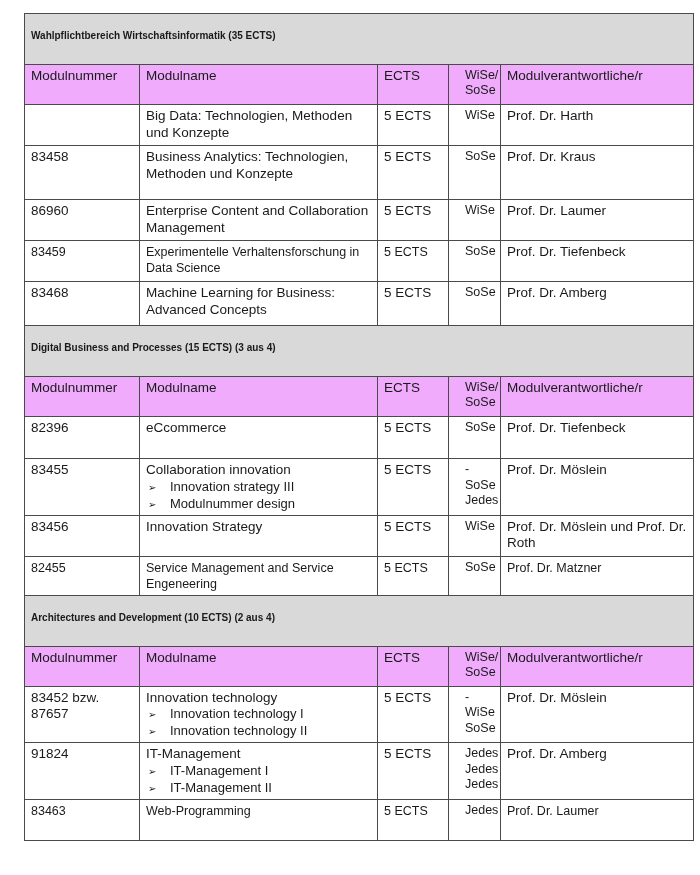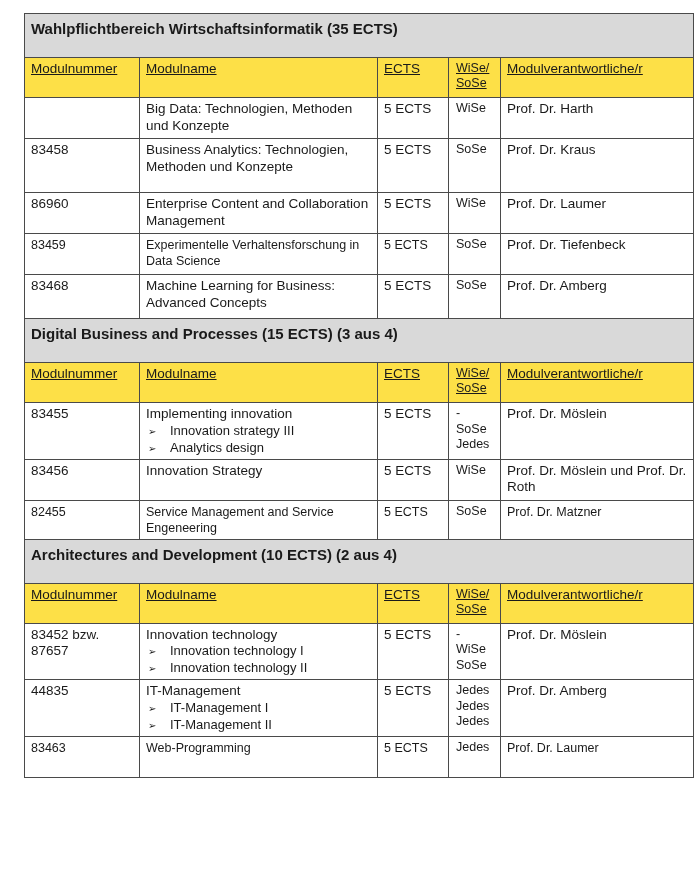--- a/index.html
+++ b/index.html
@@ -2,27 +2,27 @@
 <html><head>
   <meta charset="utf-8">
   <style>
     html, body { margin: 0; padding: 0; background: #ffffff; }
     body { width: 700px; height: 875px; position: relative; overflow: hidden;
            font-family: "Liberation Sans", sans-serif; color: #1a1a1a; }
     #doc { position: absolute; left: 24px; top: 13px; width: 669px; }
     table { border-collapse: collapse; width: 669px; table-layout: fixed; }
     td { border: 1px solid #4a4a4a; vertical-align: top; padding: 0 6px; font-size: 13.5px; line-height: 16.5px; }
     col.c1 { width: 115px; } col.c2 { width: 238px; } col.c3 { width: 71px; } col.c4 { width: 52px; } col.c5 { width: 193px; }
-    tr.band td { background: #d9d9d9; font-weight: bold; font-size: 15px; padding-top: 7px; }
+    tr.band td { background: #d9d9d9; font-weight: bold; font-size: 10px; padding-top: 14px; }
     tr.band.title td { height: 36px; }
     tr.band.sec td { height: 36px; }
-    tr.colhdr td { background: #fde047; height: 36px; padding-top: 3px; font-size: 13.5px; text-decoration: underline; }
+    tr.colhdr td { background: #f0abfc; height: 36px; padding-top: 3px; font-size: 13.5px; }
     tr.colhdr td.sem { font-size: 12.5px; line-height: 15px; }
     tr.row td { padding-top: 3px; padding-bottom: 2px; }
-    td.sem { font-size: 12.5px; line-height: 15.5px; padding-left: 7px; padding-right: 2px; }
+    td.sem { font-size: 12.5px; line-height: 15.5px; padding-left: 16px; padding-right: 2px; }
     td.small { font-size: 12.5px; line-height: 16px; margin-top: 21px; }
     .sub { display: block; padding-left: 2px; font-size: 13px; line-height: 16px; }
     .sub .arrow { display: inline-block; width: 22px; font-size: 10px; }
     .line { display: block; }
   </style>
 </head>
 <body>
 
 <div id="doc">
   <table>
@@ -90,26 +90,33 @@
       <tr class="colhdr">
         <td>Modulnummer</td>
         <td>Modulname</td>
         <td>ECTS</td>
         <td class="sem">
             <span class="line">WiSe/</span>
             <span class="line">SoSe</span>
           </td>
         <td>Modulverantwortliche/r</td>
       </tr>
+      <tr class="row" style="height:42px">
+        <td>82396</td>
+        <td>eCcommerce</td>
+        <td>5 ECTS</td>
+        <td class="sem">SoSe</td>
+        <td>Prof. Dr. Tiefenbeck</td>
+      </tr>
       <tr class="row" style="height:51px">
         <td>83455</td>
         <td>
-          <span class="line">Implementing innovation</span>
+          <span class="line">Collaboration innovation</span>
           <span class="sub"><span class="arrow">➢</span><span>Innovation strategy III</span></span>
-          <span class="sub"><span class="arrow">➢</span><span>Analytics design</span></span>
+          <span class="sub"><span class="arrow">➢</span><span>Modulnummer design</span></span>
         </td>
         <td>5 ECTS</td>
         <td class="sem">
           <span class="line">-</span>
           <span class="line">SoSe</span>
           <span class="line">Jedes</span>
         </td>
         <td>Prof. Dr. Möslein</td>
       </tr>
       <tr class="row" style="height:41px">
@@ -149,21 +156,21 @@
         </td>
         <td>5 ECTS</td>
         <td class="sem">
           <span class="line">-</span>
           <span class="line">WiSe</span>
           <span class="line">SoSe</span>
         </td>
         <td>Prof. Dr. Möslein</td>
       </tr>
       <tr class="row" style="height:52px">
-        <td>44835</td>
+        <td>91824</td>
         <td>
           <span class="line">IT-Management</span>
           <span class="sub"><span class="arrow">➢</span><span>IT-Management I</span></span>
           <span class="sub"><span class="arrow">➢</span><span>IT-Management II</span></span>
         </td>
         <td>5 ECTS</td>
         <td class="sem">
           <span class="line">Jedes</span>
           <span class="line">Jedes</span>
           <span class="line">Jedes</span>

